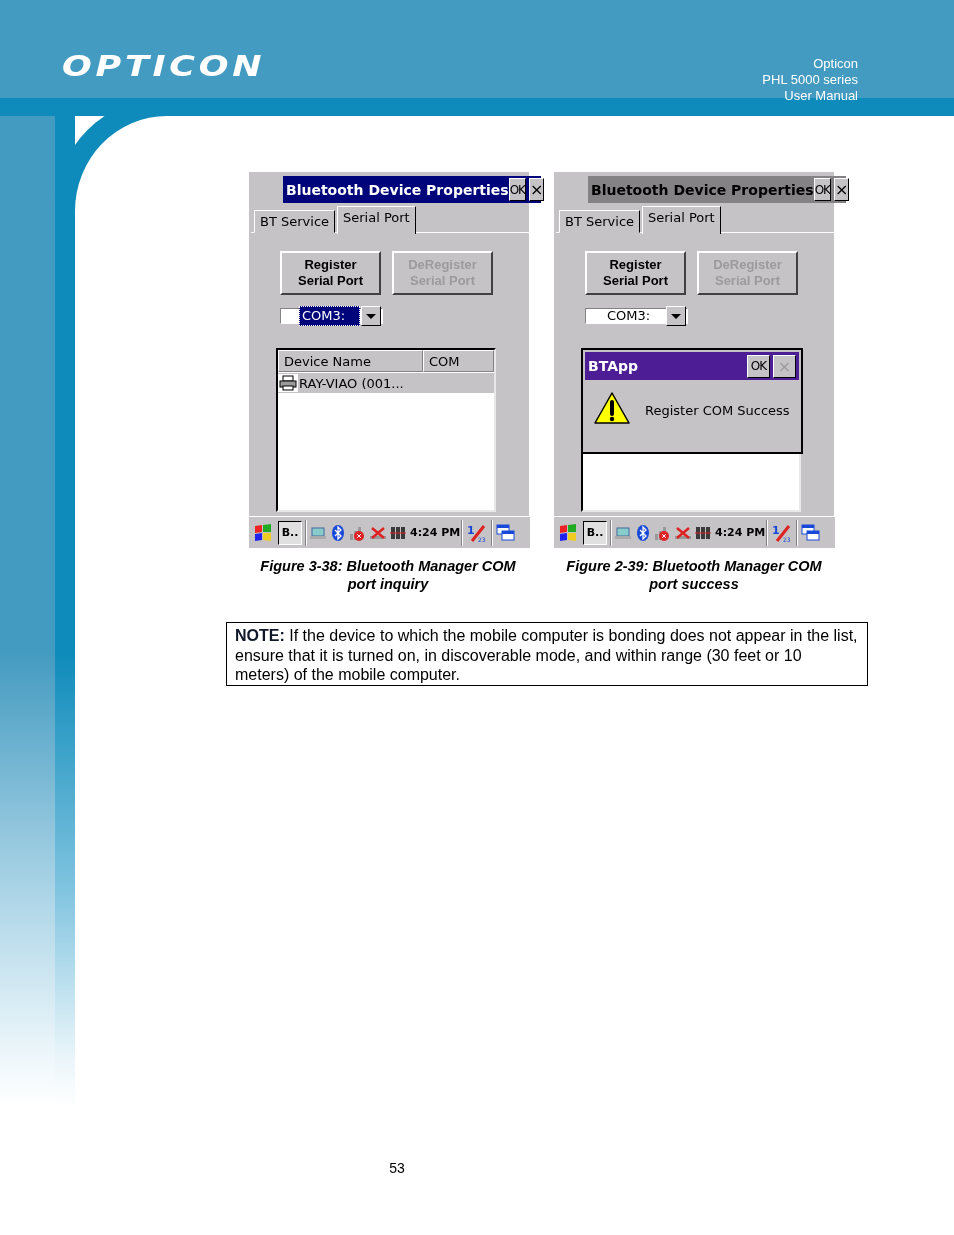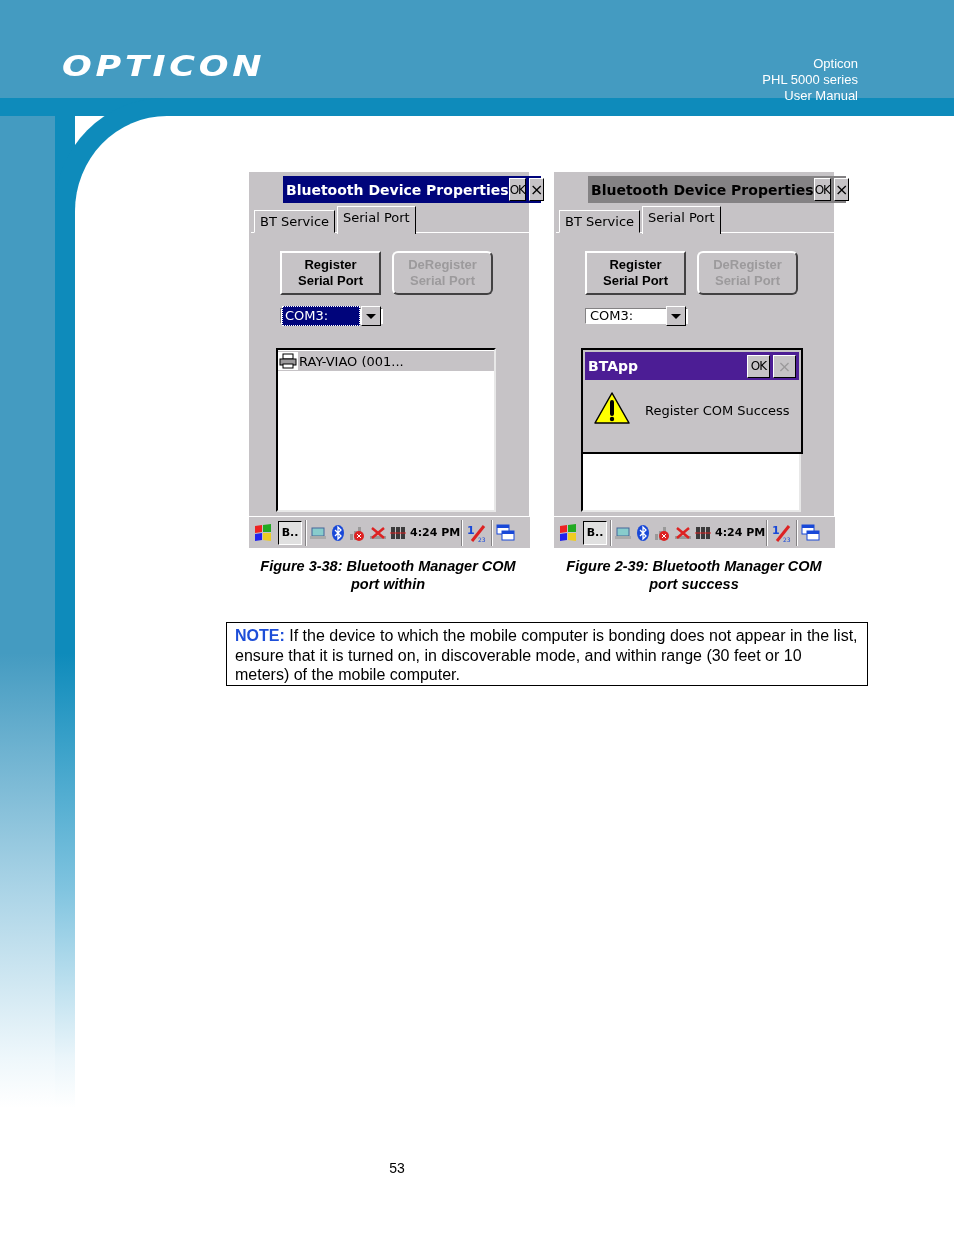--- a/index.html
+++ b/index.html
@@ -38,24 +38,24 @@
   .tabs { position: absolute; left: 2px; top: 34px; width: 278px; height: 27px; border-bottom: 1px solid #fff; }
   .tab { position: absolute; font-family: "DejaVu Sans", sans-serif; font-size: 13px; padding: 3px 5px; background: #c6c3c6;
      border: 1px solid; border-color: #fff #000 transparent #fff; }
   .tab.t1 { left: 3px; top: 4px; height: 23px; }
   .tab.t2 { left: 86px; top: 0px; height: 28px; border-bottom: none; }
 
   .btn { position: absolute; width: 101px; height: 44px; background: #c6c3c6; border: 2px solid; border-color: #fff #424142 #424142 #fff;
      font-family: Liberation Sans, sans-serif; font-weight: bold; font-size: 13px; line-height: 16px; text-align: center;
      display: flex; align-items: center; justify-content: center; }
   .btn.b1 { left: 31px; top: 79px; }
-  .btn.b2 { left: 143px; top: 79px; color: #9c9a9c; border-radius: 6px; }
+  .btn.b2 { left: 143px; top: 79px; color: #9c9a9c; }
 
   .combo { position: absolute; left: 31px; top: 136px; width: 103px; height: 16px; background: #fff; border: 1px solid; border-color: #848284 #fff #fff #848284;
-     display: flex; align-items: center; }
+     display: flex; align-items: center; padding-left: 17px; }
   .combo-val { flex: 1; font-family: "DejaVu Sans", sans-serif; font-size: 13px; padding-left: 3px; height: 20px; line-height: 20px; margin: 1px; }
   .combo-val.sel { background: #00047b; color: #fff; outline: 1px dotted #fff; outline-offset: -1px; }
   .combo-arrow { width: 20px; height: 20px; background: #c6c3c6; border: 1px solid; border-color: #fff #000 #000 #fff; display: flex; align-items: center; justify-content: center; margin-right: 1px; }
   .combo-arrow::after { content: ""; border-left: 5px solid transparent; border-right: 5px solid transparent; border-top: 5px solid #000; }
 
   .list { position: absolute; left: 27px; top: 176px; width: 220px; height: 164px; background: #fff; border: 2px solid; border-color: #000 #e8e8e8 #e8e8e8 #000; }
   .list-head { display: flex; height: 22px; }
   .lh { background: #c6c3c6; border: 1px solid; border-color: #fff #848284 #848284 #fff; font-family: "DejaVu Sans", sans-serif; font-size: 13px; padding: 3px 5px; }
   .lh.c1 { width: 145px; }
   .lh.c2 { flex: 1; }
@@ -73,21 +73,21 @@
   .taskbar { position: absolute; left: 0; top: 344px; width: 281px; height: 32px; background: #c6c3c6; border-top: 1px solid #fff; display: flex; align-items: center; padding-left: 2px; }
   .tbi { display: flex; align-items: center; justify-content: center; height: 26px; margin-right: 3px; }
   .start-btn { width: 24px; }
   .task-btn { width: 24px; height: 24px; border: 1px solid; border-color: #000 #fff #fff #000; background: #e0e0e0; font-family: "DejaVu Sans", sans-serif; font-weight: bold; font-size: 11px; }
   .sep { width: 2px; height: 26px; border-left: 1px solid #848284; border-right: 1px solid #fff; margin-right: 3px; }
   .clock { font-family: "DejaVu Sans", sans-serif; font-weight: bold; font-size: 11px; margin: 0 1px; }
 
   .caption { position: absolute; width: 300px; text-align: center; font-weight: bold; font-style: italic; font-size: 14.5px; line-height: 18px; }
 
   .note { position: absolute; left: 226px; top: 622px; width: 642px; height: 64px; border: 1px solid #000; padding: 3px 8px; font-size: 16px; line-height: 19.5px; }
-  .note-label { color: #1d4ed8; font-weight: bold; }
+  .note-label { color: #0f172a; font-weight: bold; }
 
   .page-num { position: absolute; left: 0; width: 794px; top: 1160px; text-align: center; font-size: 14px; }
 </style>
 </head>
 <body>
 
 <div class="hdr-top"></div>
 <div class="side-light"></div>
 <div class="side-dark"></div>
 <div class="hdr-stripe"></div>
@@ -117,20 +117,24 @@
   </div>
   <div class="btn b2">
     <span style="white-space:pre-line">DeRegister
 Serial Port</span>
   </div>
   <div class="combo">
     <span class="combo-val sel">COM3:</span>
     <span class="combo-arrow"></span>
   </div>
   <div class="list">
+    <div class="list-head">
+      <span class="lh c1">Device Name</span>
+      <span class="lh c2">COM</span>
+    </div>
     <div class="list-row">
       <span class="row-icon">
         <svg width="18" height="16" viewBox="0 0 18 16">
             <rect x="4" y="1" width="10" height="5" fill="#fff" stroke="#000"></rect>
             <rect x="1" y="6" width="16" height="6" fill="#9c9a9c" stroke="#000"></rect>
             <rect x="4" y="11" width="10" height="4" fill="#fff" stroke="#000"></rect>
           </svg>
       </span>
       <span class="row-text">RAY-VIAO (001...</span>
     </div>
@@ -195,21 +199,21 @@
           <rect x="1" y="1" width="12" height="3" fill="#1848d8"></rect>
           <rect x="6" y="7" width="12" height="9" fill="#fff" stroke="#1848d8"></rect>
           <rect x="6" y="7" width="12" height="3" fill="#1848d8"></rect>
         </svg>
       </span>
   </div>
 </div>
 
 <div class="caption" style="left:238px; top:557px;">
   <div>Figure 3-38: Bluetooth Manager COM</div>
-  <div>port within</div>
+  <div>port inquiry</div>
 </div>
 
 <div class="screen" style="left:553px; top:172px;">
   <div class="titlebar inactive">
     <span class="title-text" style="color:#000">Bluetooth Device Properties</span>
     <span class="tb-btn ok">OK</span>
     <span class="tb-btn x">×</span>
   </div>
   <div class="tabs">
     <span class="tab t1">BT Service</span>

